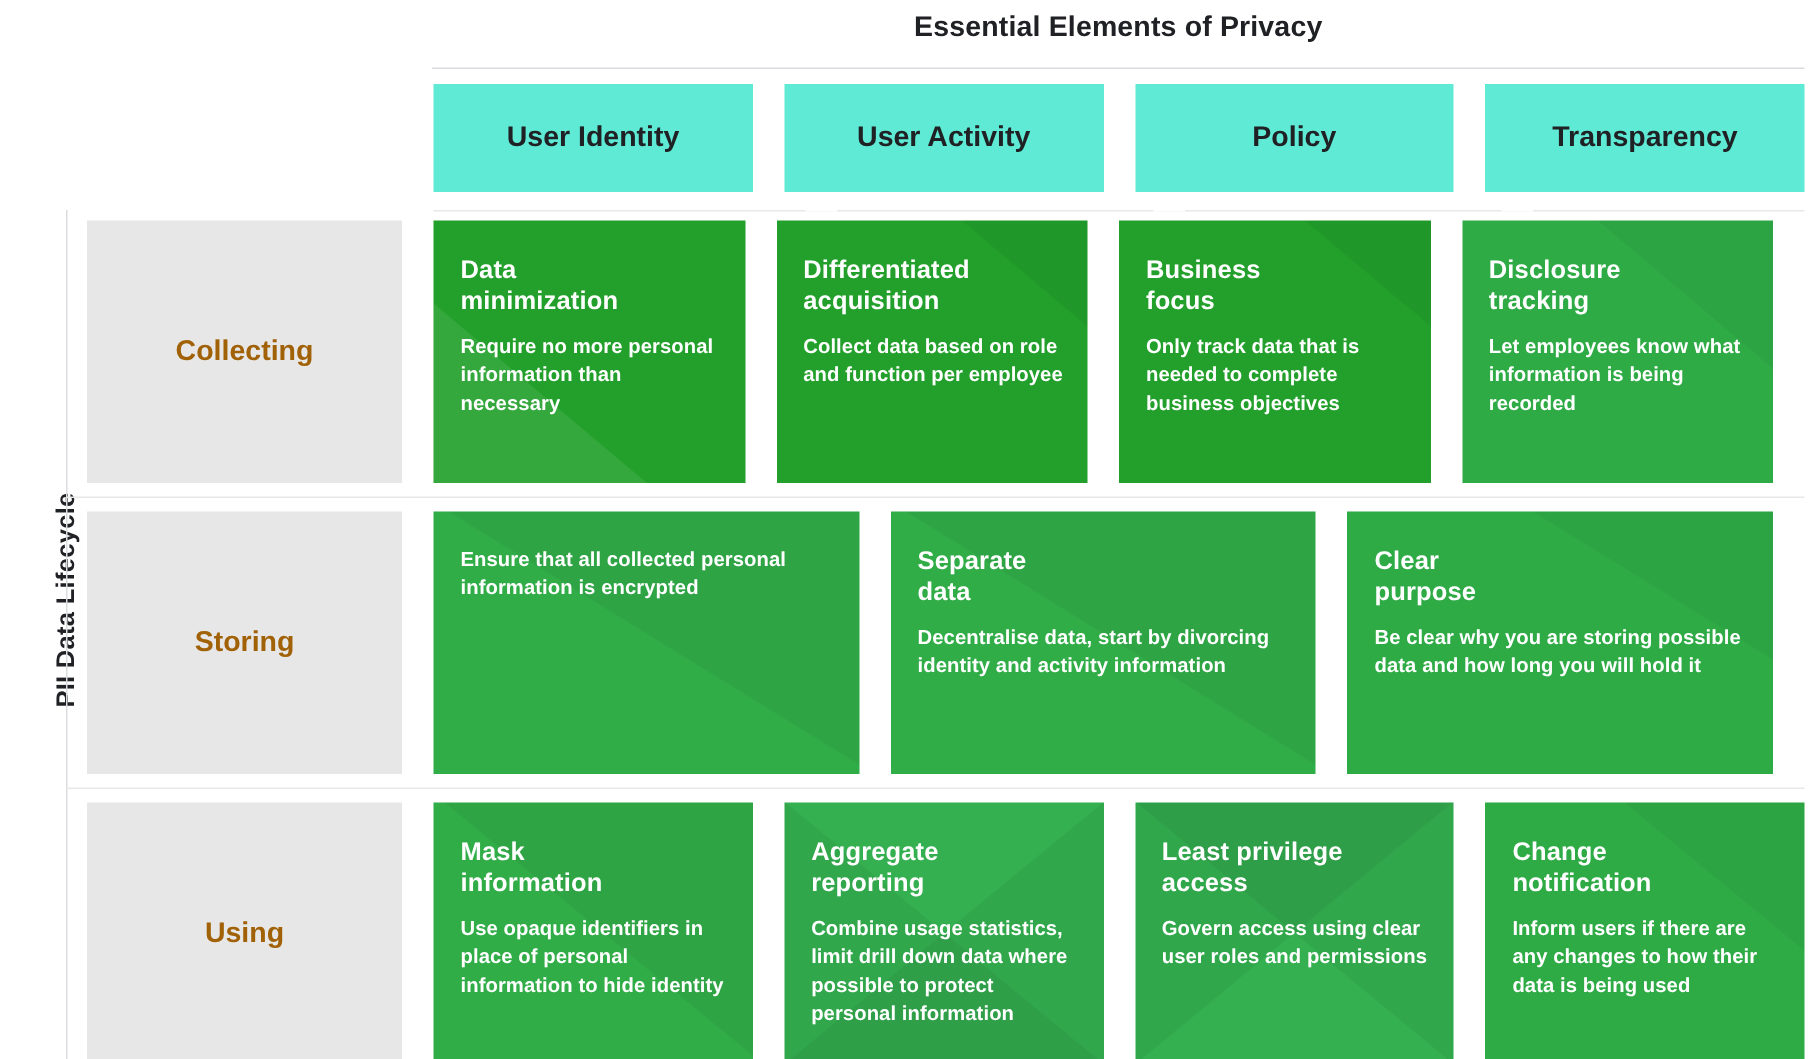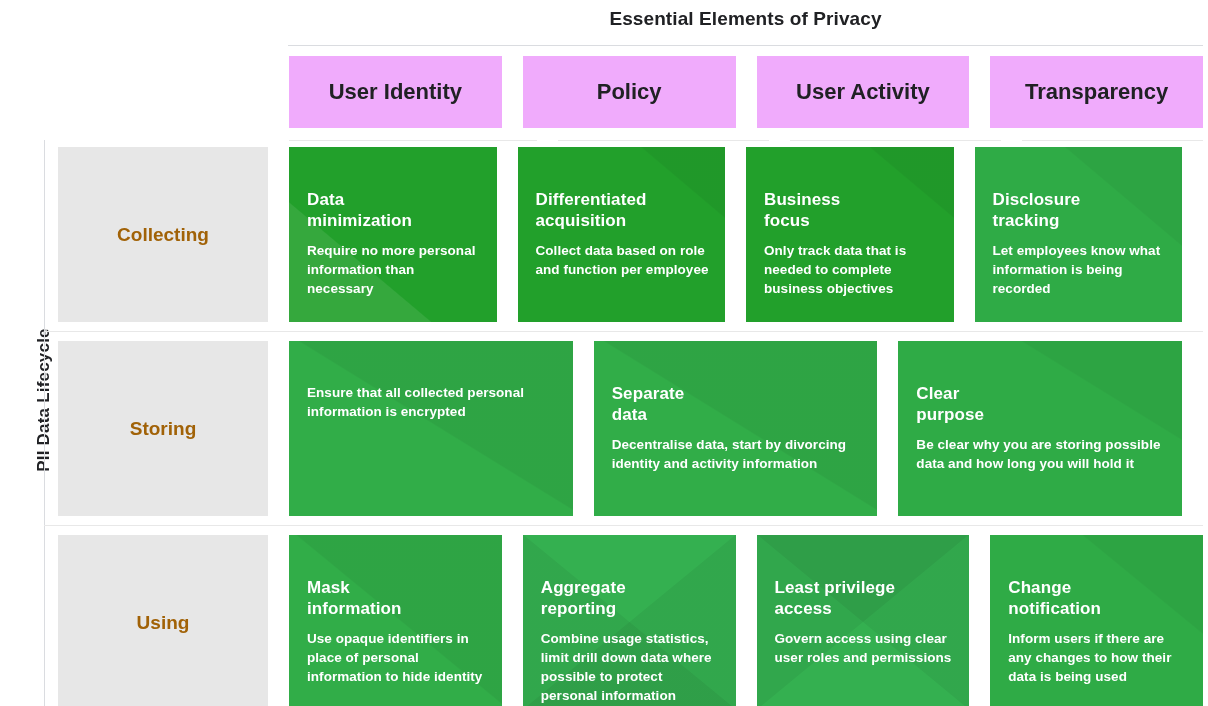--- a/index.html
+++ b/index.html
@@ -93,25 +93,25 @@
     height: 72px;
     display: flex;
   }
   .corner-cell {
     width: 210px;
     flex: 0 0 210px;
     margin-right: 21px;
   }
   .col-head {
     flex: 1 1 0;
-    background: #f0abfc;
+    background: #5eead4;
     display: flex;
     align-items: center;
     justify-content: center;
-    font-size: 22px;
+    font-size: 19px;
     font-weight: bold;
     color: #202124;
     margin-right: 21px;
     white-space: nowrap;
   }
   .col-head:last-child { margin-right: 0; }
 
   
   .head-rule {
     position: absolute;
@@ -166,21 +166,21 @@
     margin-right: 21px;
     white-space: nowrap;
   }
 
   .cell {
     flex: 1 1 0;
     position: relative;
     margin-right: 21px;
     overflow: hidden;
     background: #22a02b;
-    padding: 42px 16px 14px 18px;
+    padding: 22px 16px 14px 18px;
     box-sizing: border-box;
     color: #ffffff;
   }
   .cell:last-child { margin-right: 0; }
 
   
   .cell .sheen {
     position: absolute;
     inset: 0;
     pointer-events: none;
@@ -247,22 +247,22 @@
   <div class="title-rule"></div>
 
   <div class="axis-label-y">PII Data Lifecycle</div>
   <div class="axis-rule-y"></div>
 
   <div class="grid">
 
     <div class="header-row">
       <div class="corner-cell"></div>
       <div class="col-head">User Identity</div>
+      <div class="col-head">User Activity</div>
       <div class="col-head">Policy</div>
-      <div class="col-head">User Activity</div>
       <div class="col-head">Transparency</div>
     </div>
 
     <div class="head-rule"></div>
     <div class="head-rule-seg" style="left:479px;"></div>
     <div class="head-rule-seg" style="left:711px;"></div>
     <div class="head-rule-seg" style="left:943px;"></div>
 
     <div class="body-rows">
 

